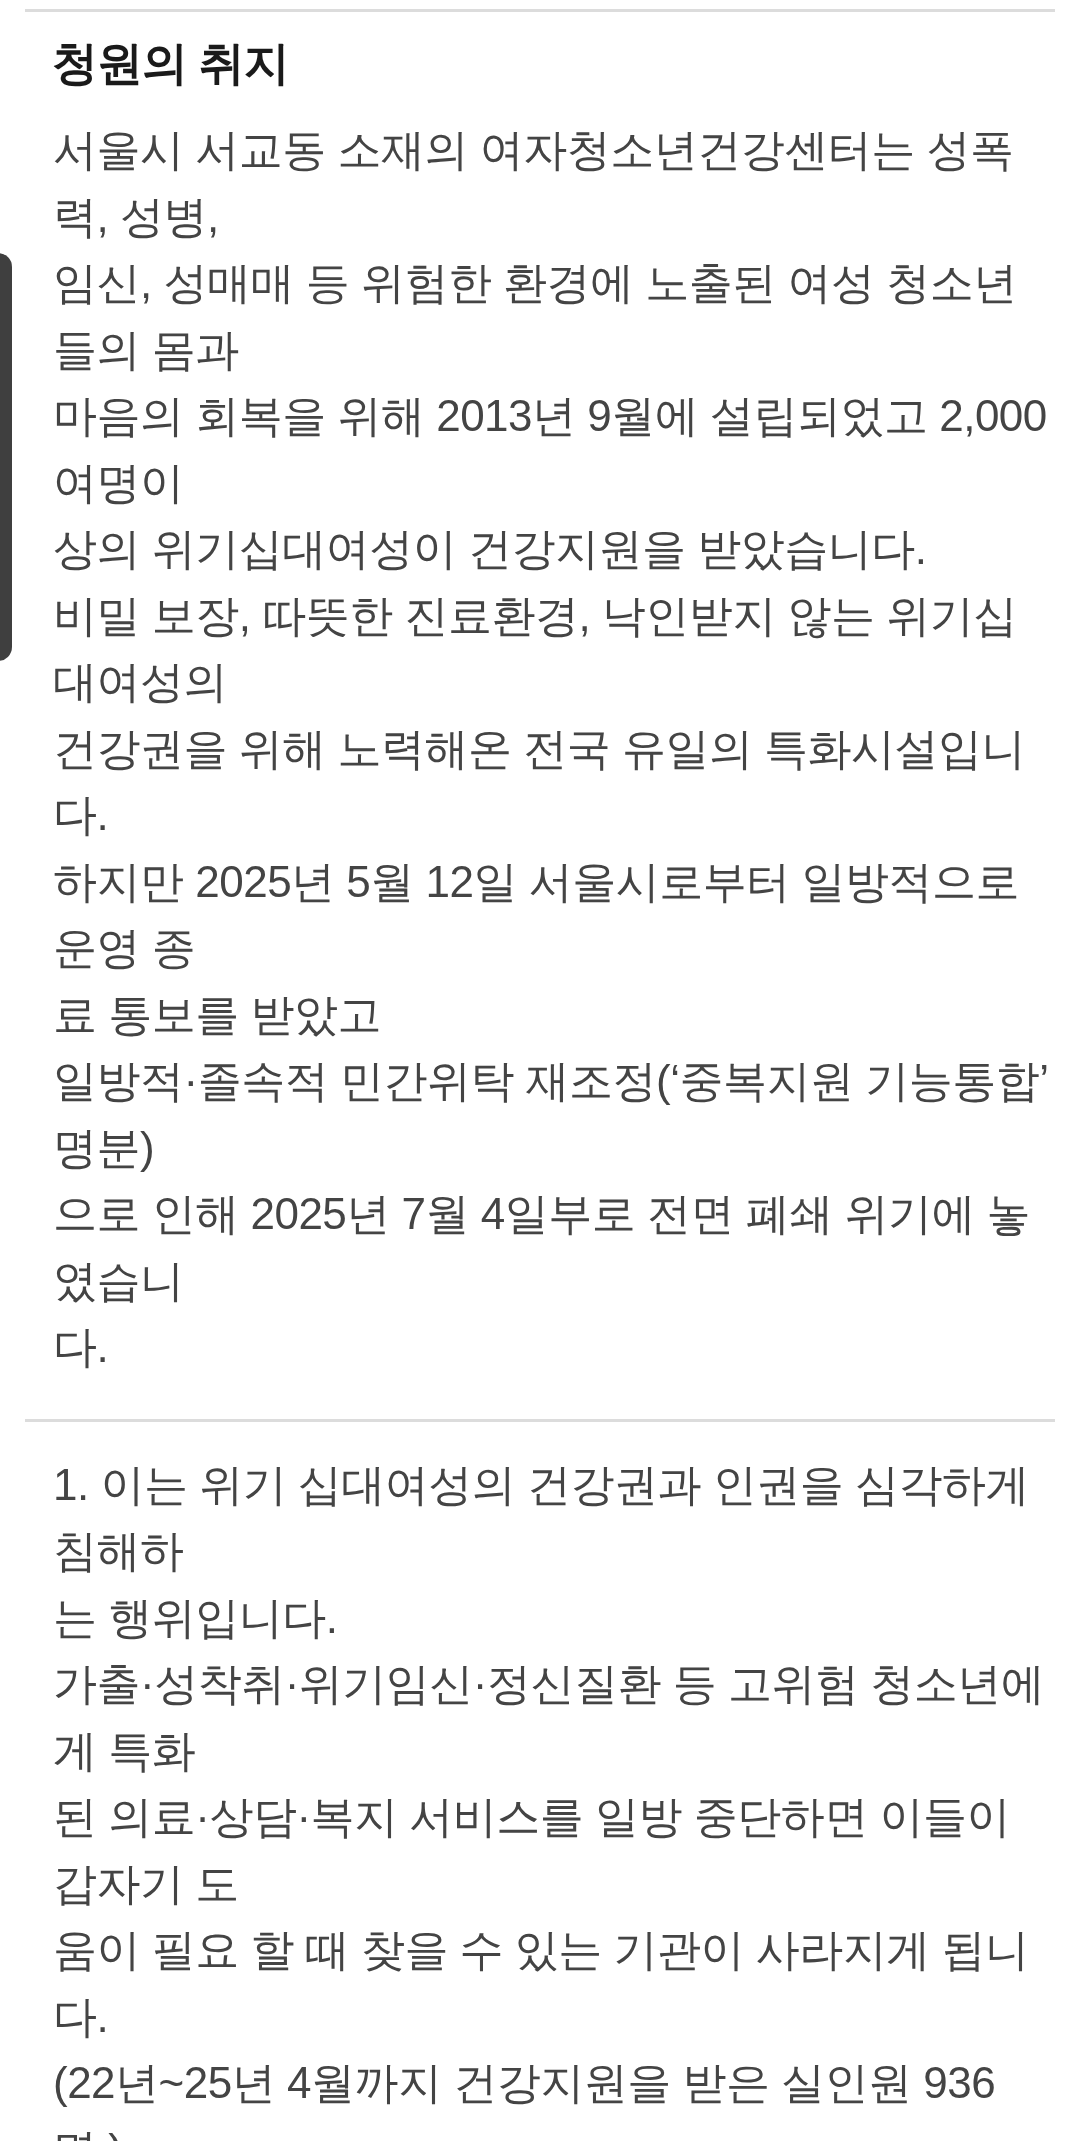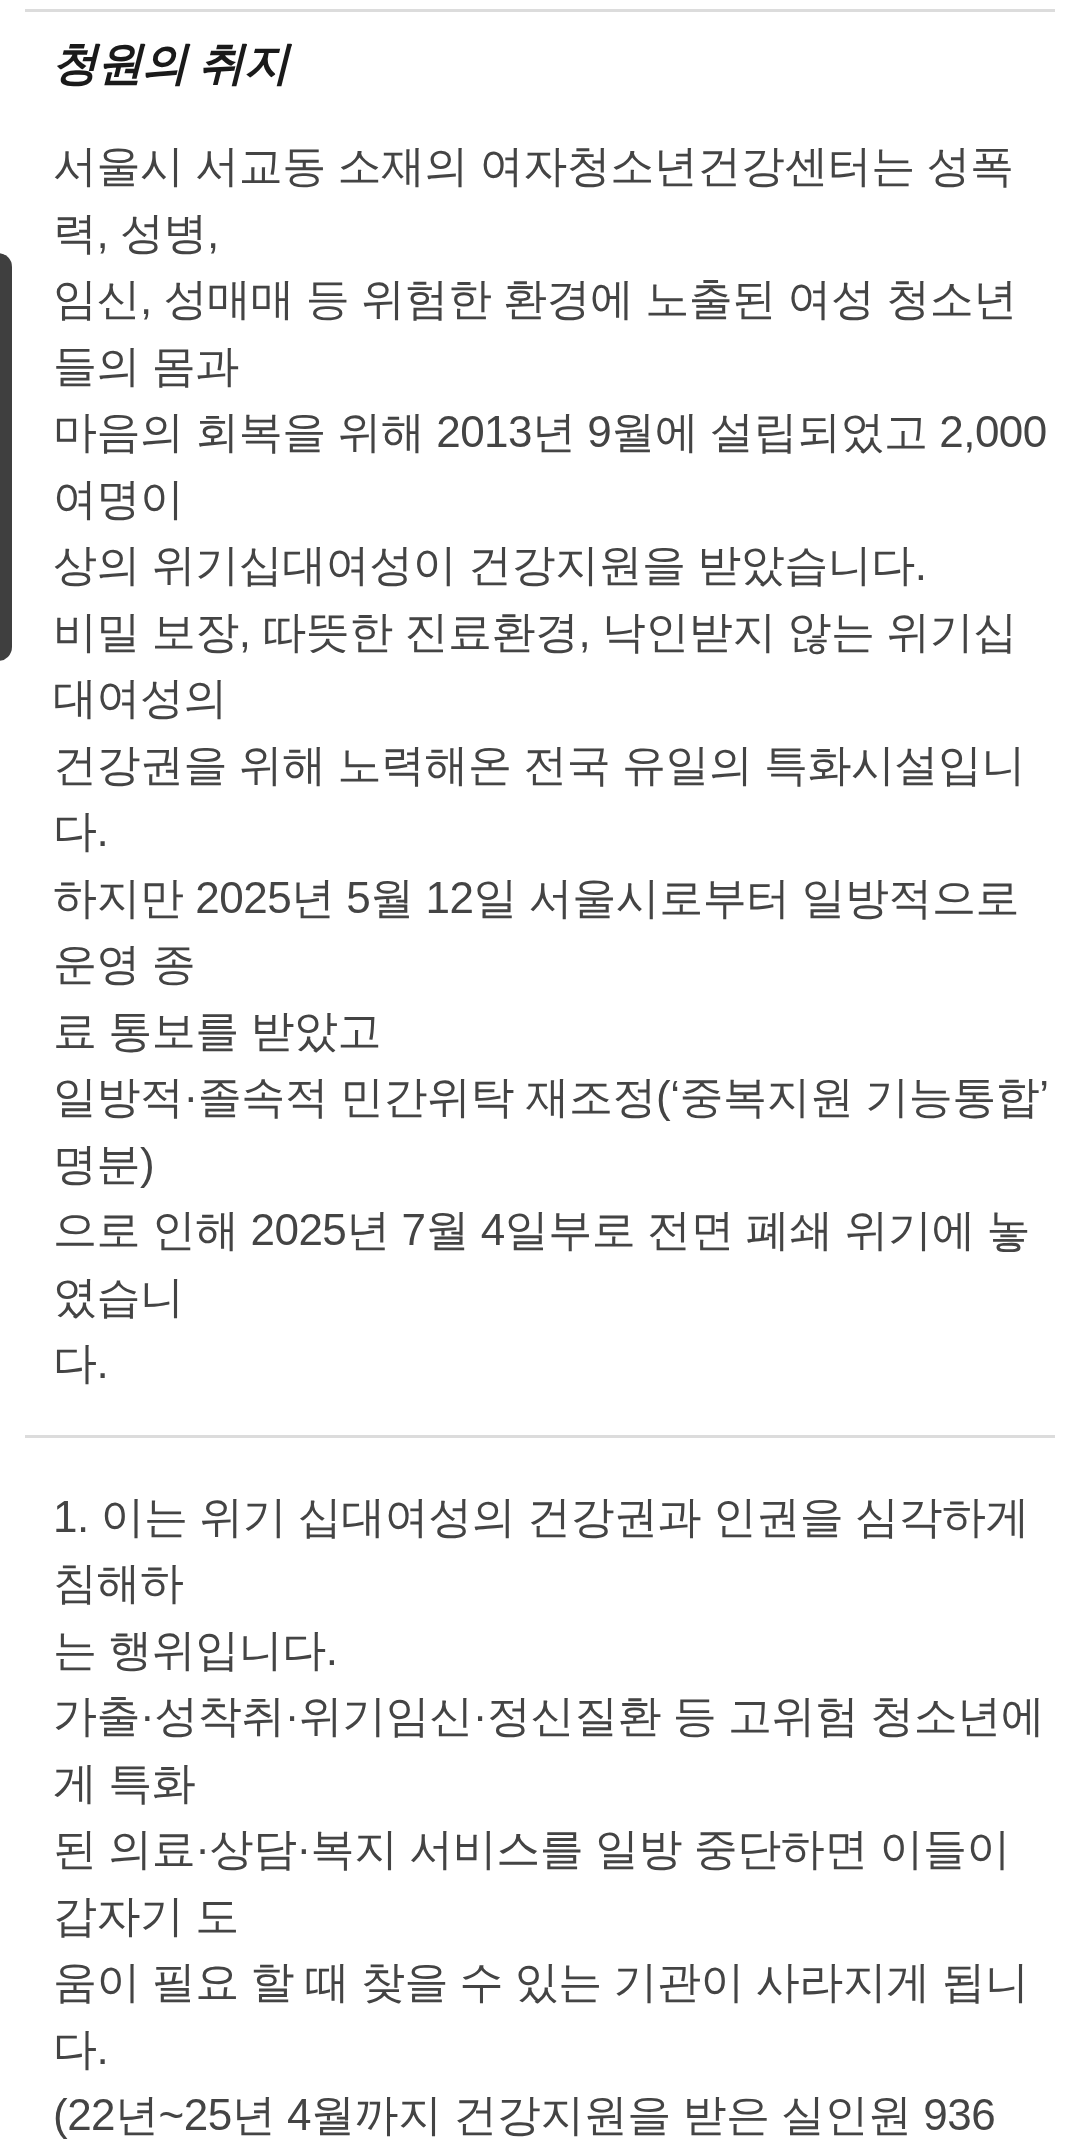--- a/index.html
+++ b/index.html
@@ -20,24 +20,23 @@
   .section + .section {
     margin-top: 38px;
   }
   .section-heading {
     margin: 27px 0 0 27px;
     font-size: 46px;
     line-height: 48px;
     font-weight: 700;
     color: #1a1a1a;
     letter-spacing: -1px;
-    font-style: italic;
   }
   .section-body {
-    margin: 46px 0 0 28px;
+    margin: 30px 0 0 28px;
     font-size: 44px;
     line-height: 66.5px;
     color: #444444;
     letter-spacing: -0.5px;
     white-space: pre-line;
   }
   .side-handle {
     position: absolute;
     left: -16px;
     top: 253px;

